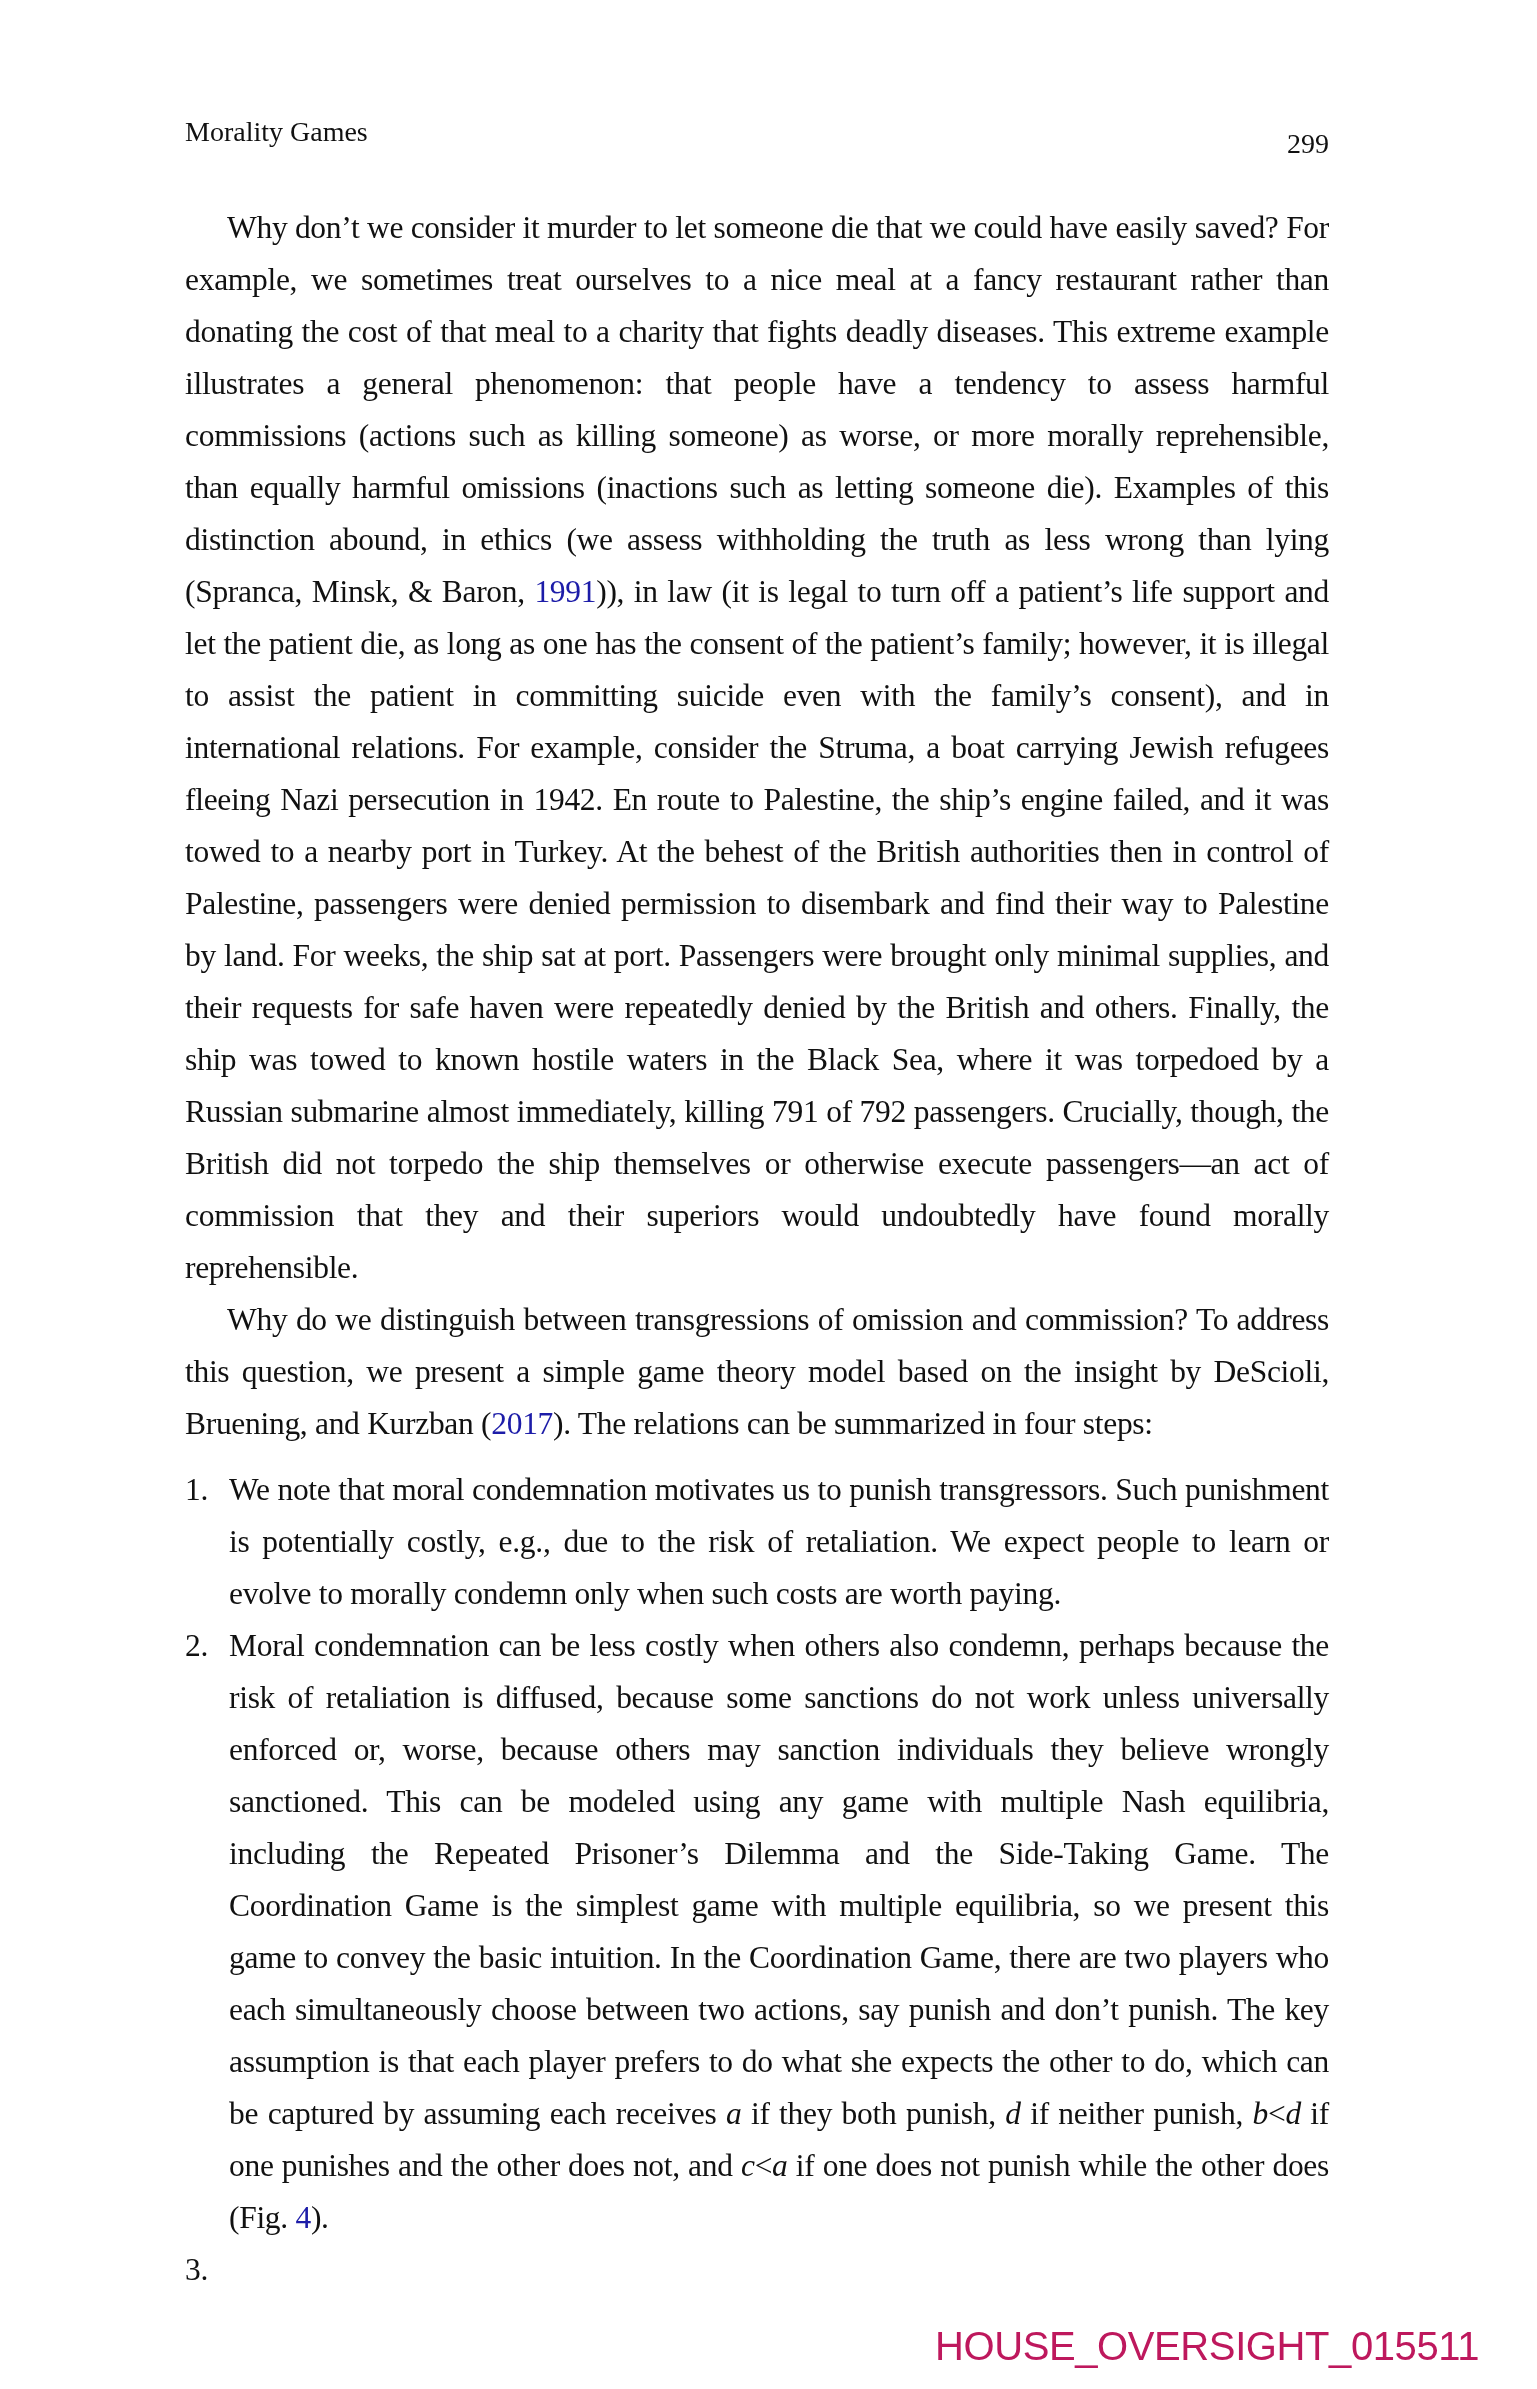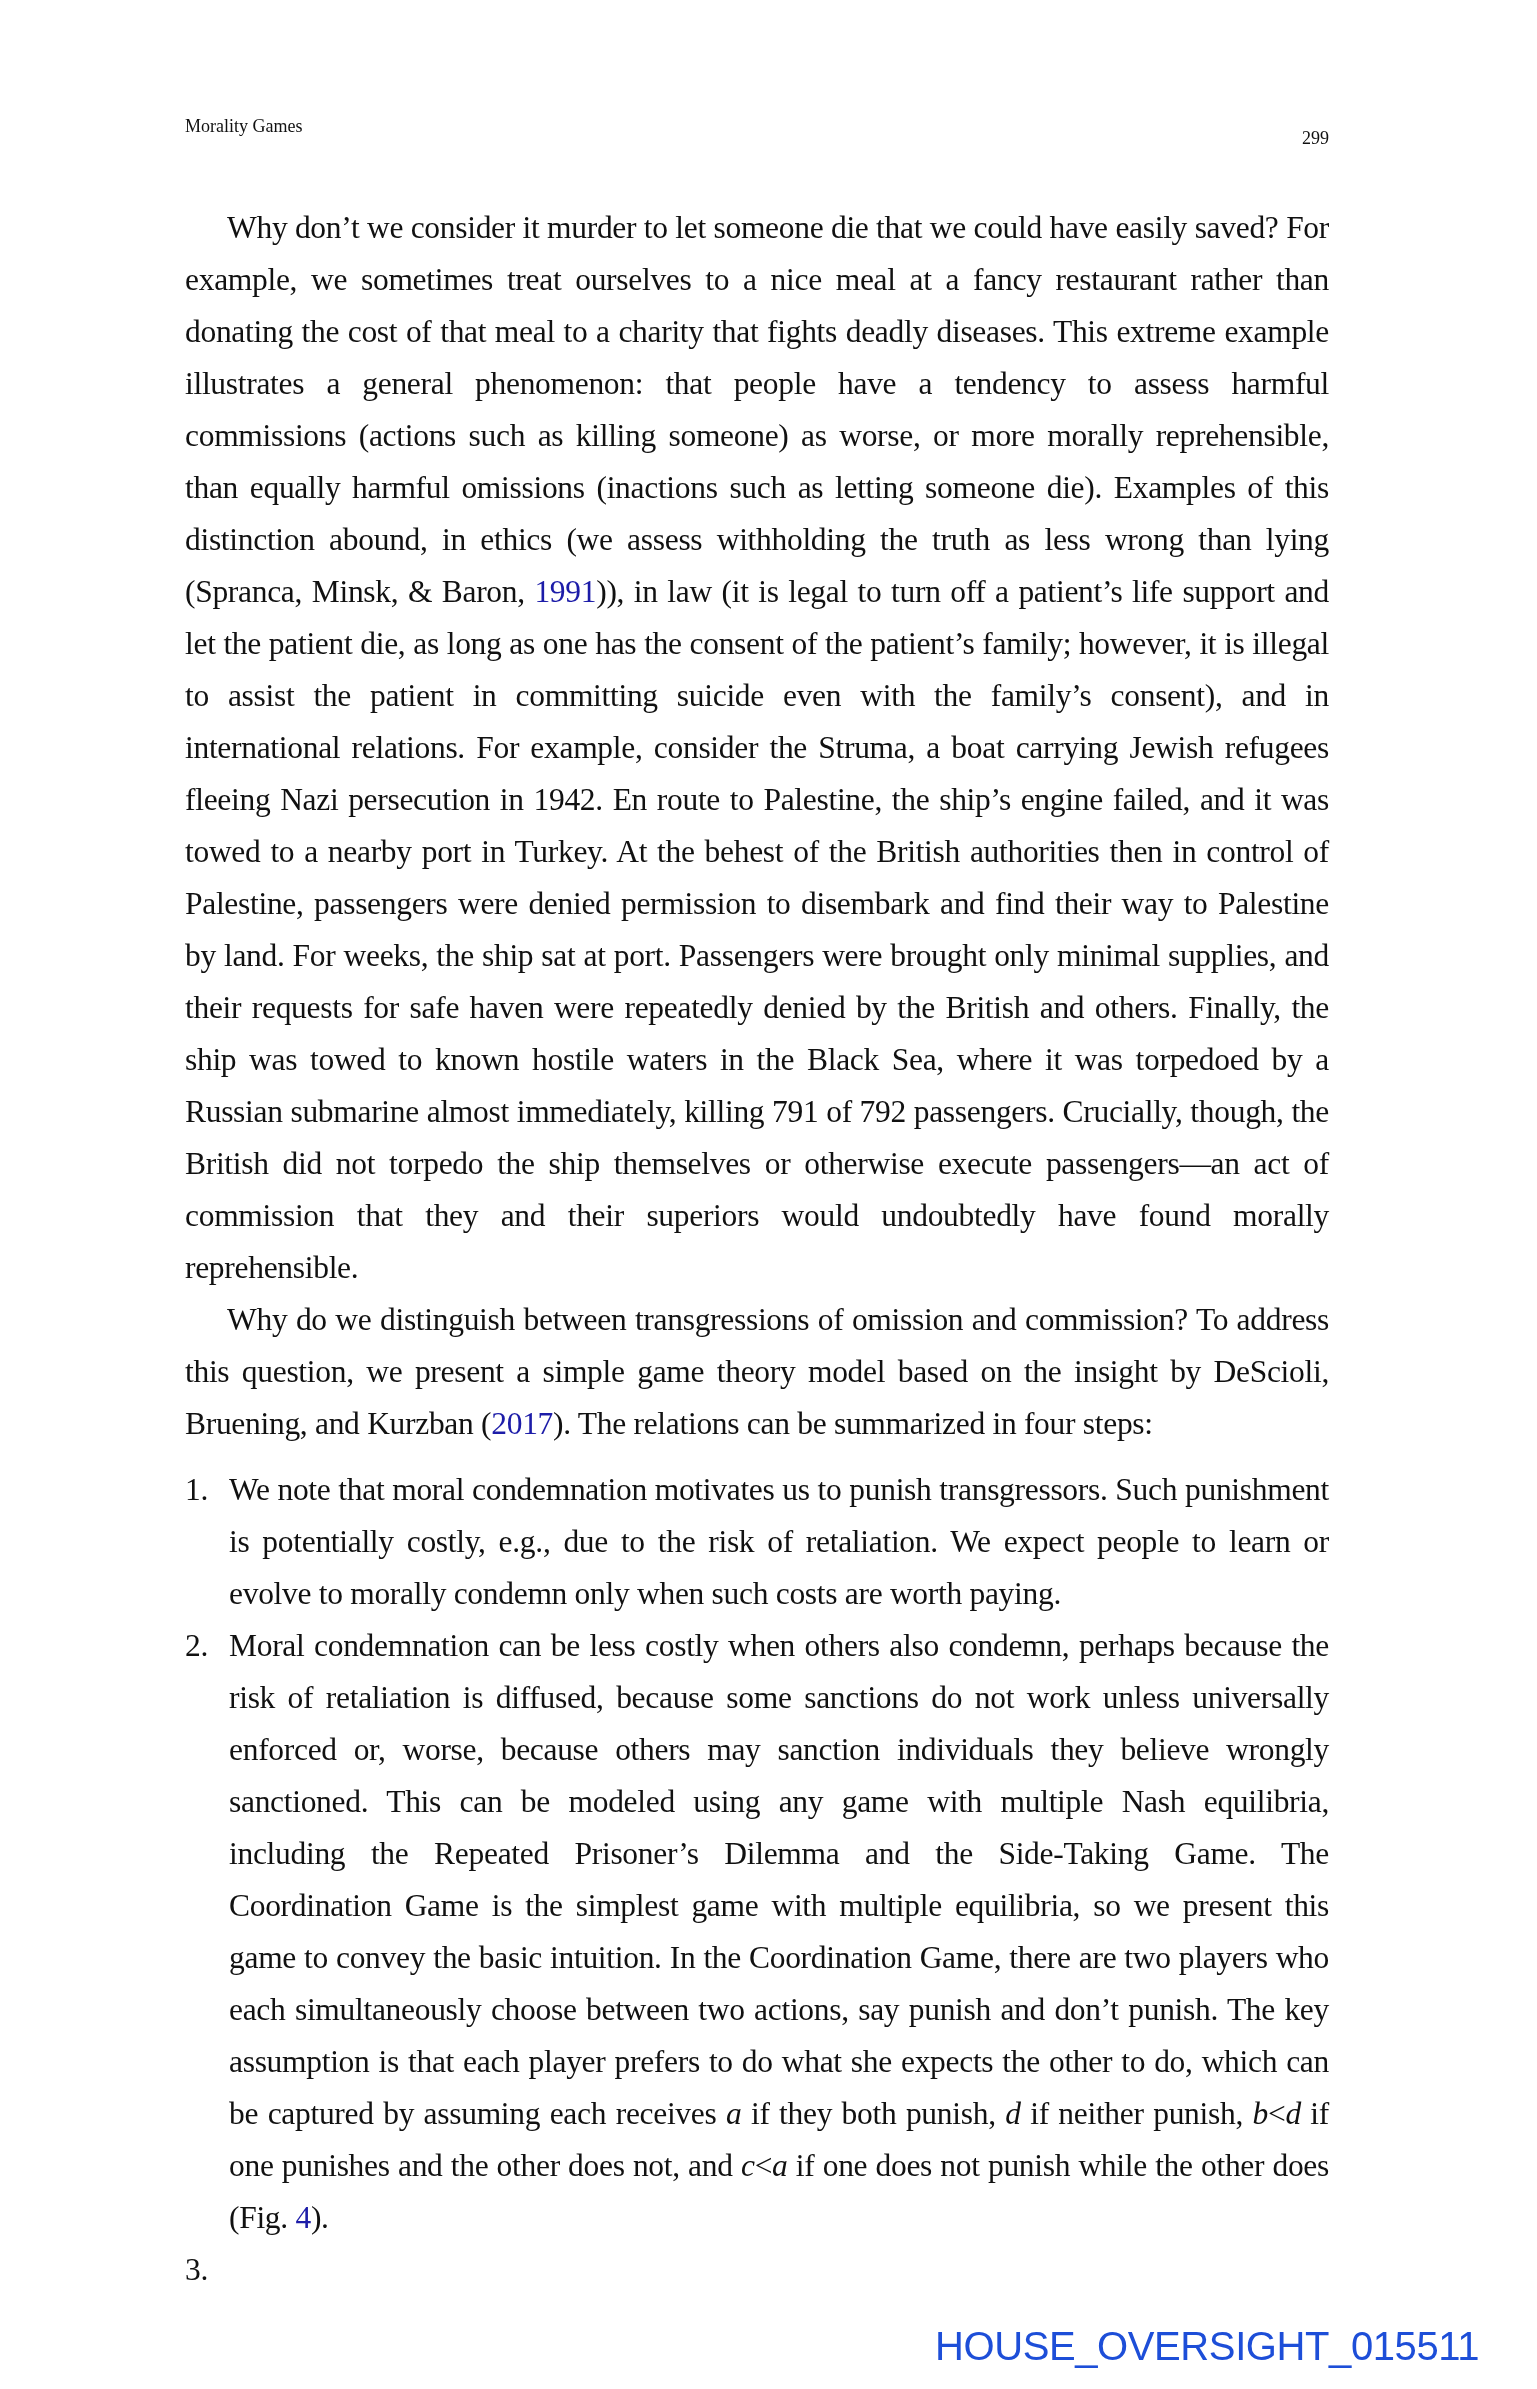--- a/index.html
+++ b/index.html
@@ -1,28 +1,28 @@
 <!DOCTYPE html>
 <html style="font-size:13.4px"><head>
 <meta charset="utf-8">
 <style>
   html, body { margin: 0; padding: 0; background: #ffffff; }
   body { width: 1538px; height: 2389px; position: relative; overflow: hidden; color: #111; }
   .page { position: absolute; left: 185px; top: 0; width: 1144px; font-family: "Liberation Serif", serif; }
-  .running-head { position: absolute; top: 116px; left: 0; width: 1144px; height: 34px; font-size: 18px; }
+  .running-head { position: absolute; top: 116px; left: 0; width: 1144px; height: 34px; font-size: 28px; }
   .running-head .title { position: absolute; left: 0; top: 0; }
   .running-head .pageno { position: absolute; right: 0; top: 12px; }
   .body-text { position: absolute; top: 202px; left: 0; width: 1144px; font-size: 31.5px; line-height: 52px; text-align: justify; hyphens: manual; letter-spacing: -0.3px; word-spacing: 0px; }
   .body-text p { margin: 0; text-indent: 42px; }
   .link { color: #1c1ca8; }
   .math { font-style: italic; }
   ol.steps { list-style: none; margin: 14.3px 0 0 0; padding: 0; }
   ol.steps li { position: relative; padding-left: 44px; }
   ol.steps li .num { position: absolute; left: 0; top: 0; }
-  .stamp { position: absolute; left: 935px; top: 2324px; font-family: "Liberation Sans", sans-serif; font-size: 40px; letter-spacing: -0.4px; color: #1d4ed8; }
+  .stamp { position: absolute; left: 935px; top: 2324px; font-family: "Liberation Sans", sans-serif; font-size: 40px; letter-spacing: -0.4px; color: #be185d; }
 </style>
 </head>
 <body>
 
 <div class="page">
   <div class="running-head">
     <span class="title">Morality Games</span>
     <span class="pageno">299</span>
   </div>
 

